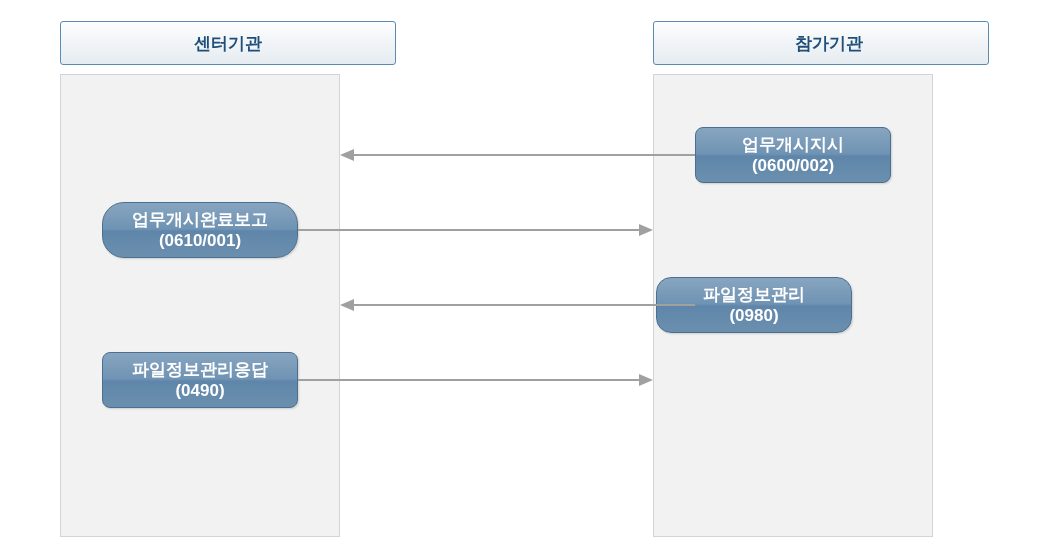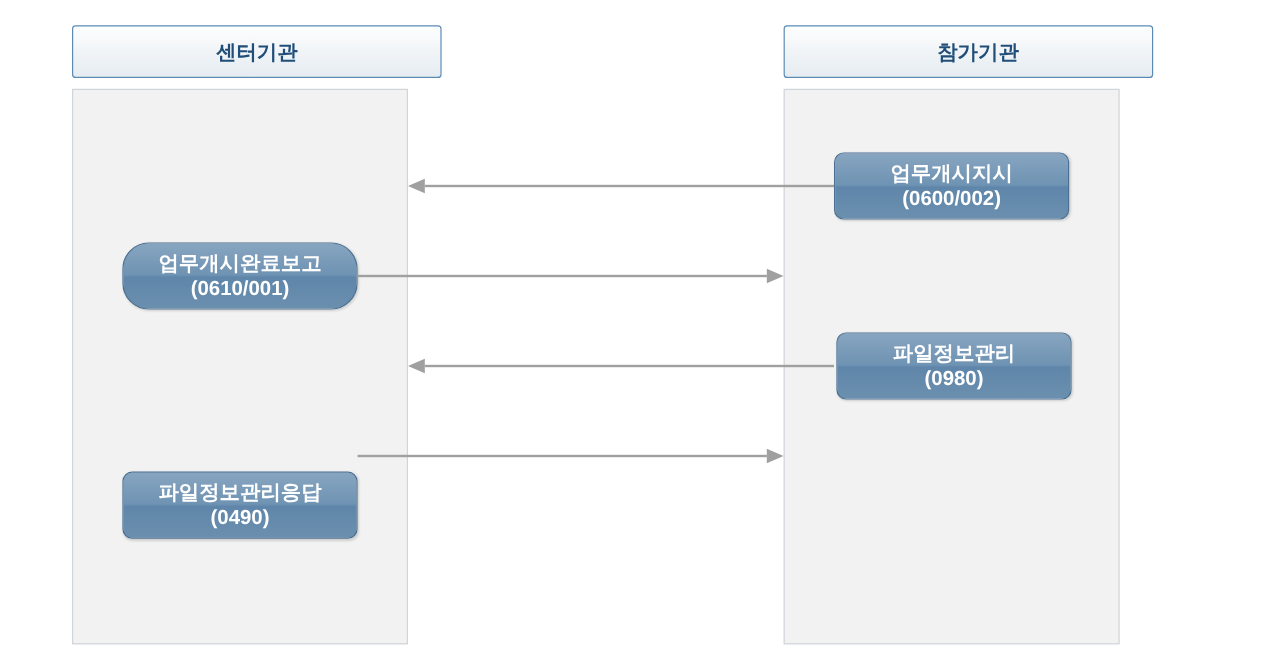--- a/index.html
+++ b/index.html
@@ -5,21 +5,21 @@
     * { box-sizing: border-box; margin: 0; padding: 0; }
     body {
       width: 1053px;
       height: 560px;
       font-family: "Malgun Gothic", "맑은 고딕", Arial, sans-serif;
       background: #fff;
       position: relative;
     }
     .column-header {
       position: absolute;
-      width: 308px;
+      width: 336px;
       height: 44px;
       border: 1.5px solid #5b8bb5;
       border-radius: 3px;
       background: linear-gradient(to bottom, #fdfefe 0%, #f1f4f7 50%, #e5ecf1 100%);
       display: flex;
       align-items: center;
       justify-content: center;
       color: #1f4e79;
       font-weight: bold;
       font-size: 17px;
@@ -78,26 +78,26 @@
 <div class="node" style="left:695px; top:127px;">
   <span>업무개시지시</span>
   <span>(0600/002)</span>
 </div>
 
 <div class="node" style="left:102px; top:202px;border-radius:22px;">
   <span>업무개시완료보고</span>
   <span>(0610/001)</span>
 </div>
 
-<div class="node" style="left:697px; top:277px;">
+<div class="node" style="left:656px; top:277px;border-radius:15px;">
   <span>파일정보관리</span>
   <span>(0980)</span>
 </div>
 
-<div class="node" style="left:102px; top:352px;margin-top:41px;">
+<div class="node" style="left:102px; top:352px;">
   <span>파일정보관리응답</span>
   <span>(0490)</span>
 </div>
 
 <div class="arrow-line" style="left:354px; top:154px; width:341px;"></div>
 <div class="arrowhead left" style="left:340px; top:149px;"></div>
 
 <div class="arrow-line" style="left:298px; top:229px; width:341px;"></div>
 <div class="arrowhead right" style="left:639px; top:224px;"></div>
 

